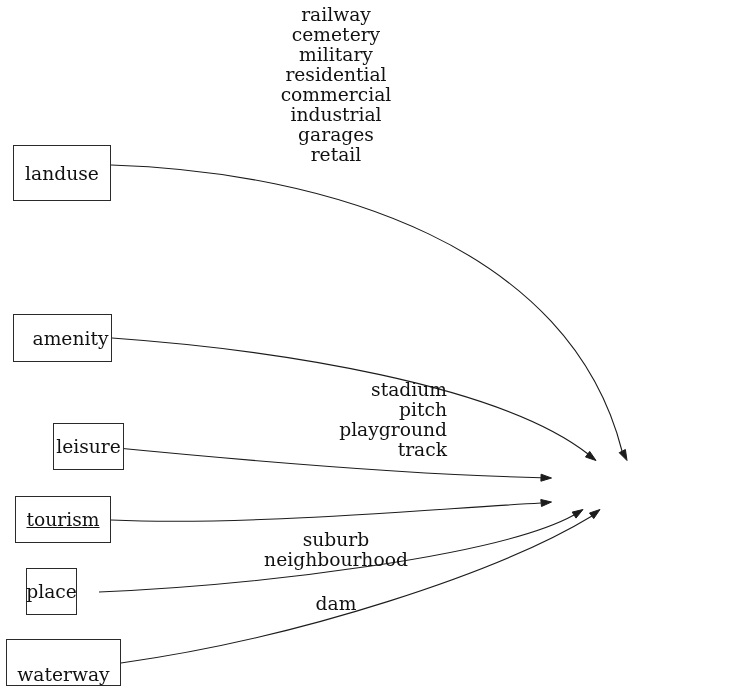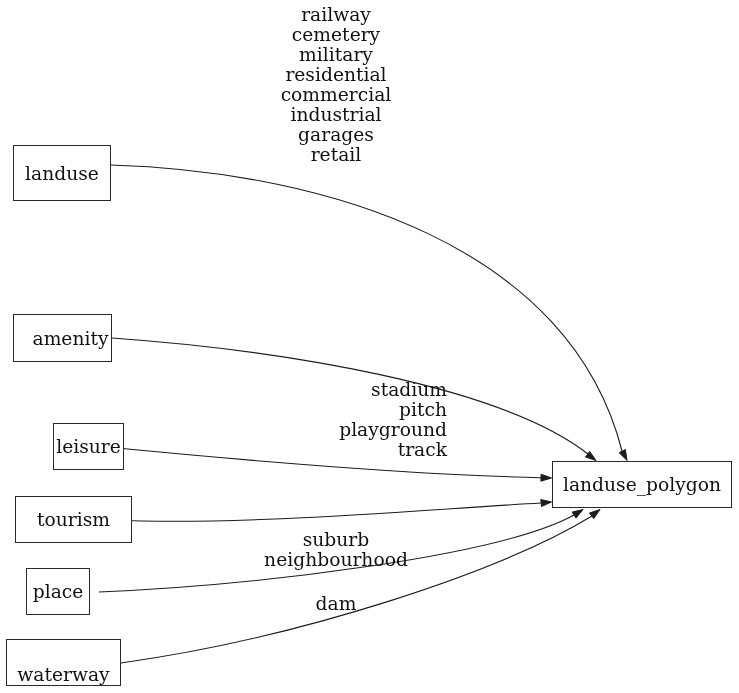--- a/index.html
+++ b/index.html
@@ -34,22 +34,22 @@
     border: 1.5px solid #2a2a2a;
     background: #ffffff;
     display: flex;
     align-items: center;
     justify-content: center;
     white-space: nowrap;
   }
   .n-landuse        { left: 13px;  top: 145px; width: 98px;  height: 56px; }
   .n-amenity        { left: 13px;  top: 314px; width: 99px;  height: 48px; padding-left: 16px; }
   .n-leisure        { left: 19px;  top: 423px; width: 71px;  height: 47px; margin-left: 34px; }
-  .n-tourism        { left: 15px;  top: 496px; width: 117px;  height: 47px; }
-  .n-place          { left: 26px;  top: 568px; width: 64px;  height: 47px; }
+  .n-tourism        { left: 15px;  top: 496px; width: 96px;  height: 47px; text-decoration: underline; }
+  .n-place          { left: 26px;  top: 568px; width: 51px;  height: 47px; }
   .n-waterway       { left: 6px;   top: 639px; width: 115px; height: 47px; align-items: flex-end; }
   .n-landuse-polygon{ left: 552px; top: 461px; width: 180px; height: 47px; }
   .edge-label {
     position: absolute;
     left: 225px;
     width: 222px;
     text-align: center;
     line-height: 20px;
     white-space: pre-line;
   }
@@ -103,23 +103,20 @@
   </div>
   <div class="node n-tourism">
     <span>tourism</span>
   </div>
   <div class="node n-place">
     <span>place</span>
   </div>
   <div class="node n-waterway">
     <span>waterway</span>
   </div>
-  <div class="node n-landuse-polygon">
-    <span>landuse_polygon</span>
-  </div>
 
   <div class="edge-label el-landuse">railway
 cemetery
 military
 residential
 commercial
 industrial
 garages
 retail</div>
   <div class="edge-label el-leisure">stadium

